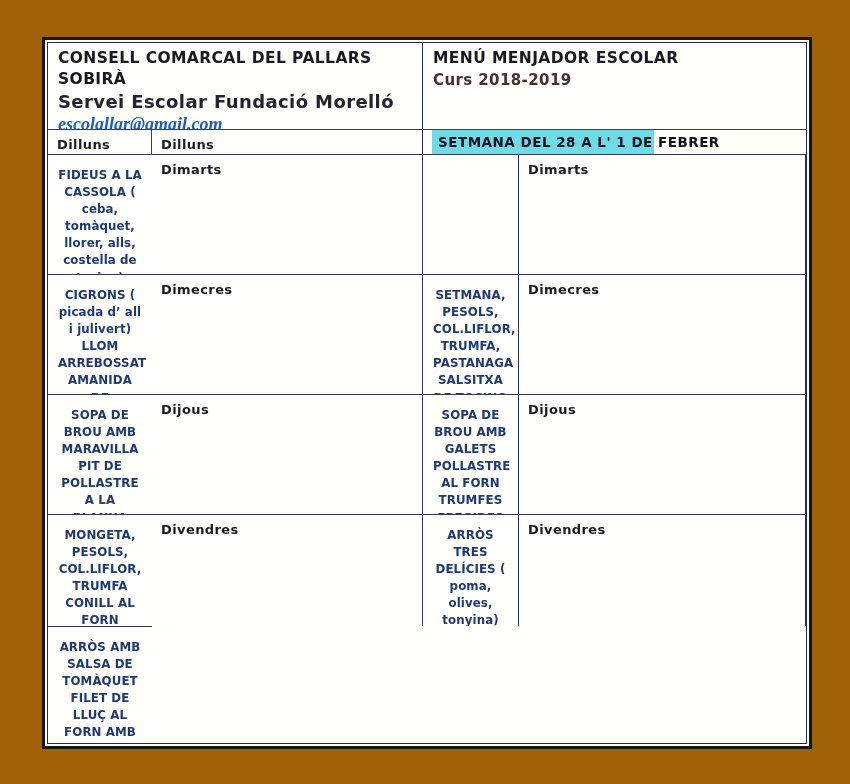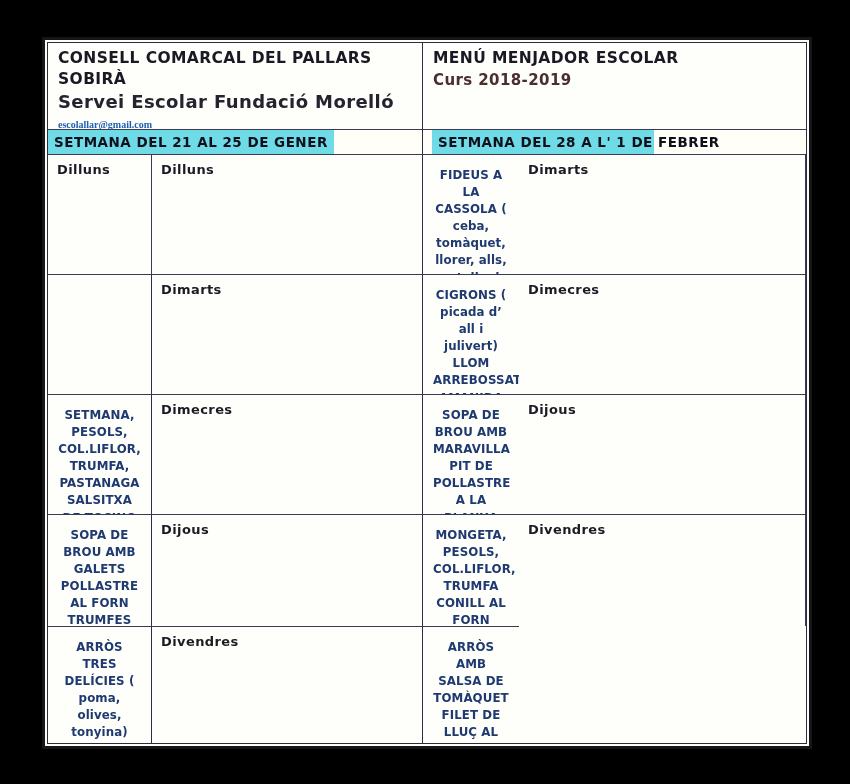--- a/index.html
+++ b/index.html
@@ -5,21 +5,21 @@
   * { margin: 0; padding: 0; box-sizing: border-box; }
   html, body {
     width: 850px; height: 784px;
     background: #f8f8f5;
     font-family: "DejaVu Sans", "Liberation Sans", sans-serif;
     overflow: hidden;
   }
   .page {
     position: relative;
     width: 850px; height: 784px;
-    background: #000000;
+    background: #a16207;
   }
   .table-outer {
     position: absolute;
     left: 42px; top: 37px;
     width: 770px; height: 712px;
     border: 3px solid #161616;
     background: #fdfdfa;
     padding: 2px;
   }
   .table-inner {
@@ -49,23 +49,23 @@
     font-size: 15.5px; font-weight: bold; color: #191923;
     letter-spacing: 0.4px; line-height: 1.35;
   }
   .org-subtitle {
     font-size: 18px; font-weight: bold; color: #24242e;
     letter-spacing: 0.4px; line-height: 1.3;
   }
   .org-email {
     display: inline-block;
     font-family: "Liberation Serif", "DejaVu Serif", serif;
-    font-size: 10px; font-weight: bold;
+    font-size: 18px; font-weight: bold;
     color: #1d5fb4; text-decoration: underline;
-    line-height: 1.25; cursor: pointer;
+    line-height: 1.25; cursor: pointer; font-style: italic;
   }
   .org-phone {
     font-family: "Liberation Serif", "DejaVu Serif", serif;
     font-size: 14px; font-weight: bold; color: #141414;
     line-height: 1.2;
   }
   .course {
     font-size: 15px; font-weight: bold; color: #4b2e2e;
     letter-spacing: 0.4px; margin-top: 2px;
   }
@@ -125,23 +125,20 @@
           <div class="org-subtitle">Servei Escolar Fundació Morelló</div>
           <div><span class="org-email">escolallar@gmail.com</span></div>
           <div class="org-phone">973-626032</div>
         </div>
 
         <div class="cell header-right">
           <div class="menu-title">MENÚ MENJADOR ESCOLAR</div>
           <div class="course">Curs 2018-2019</div>
         </div>
 
-        <div class="cell week-left">
-          <span class="week-hl">SETMANA DEL 21 AL 25 DE GENER</span>
-        </div>
         <div class="cell week-right">
           <span class="week-hl">SETMANA DEL 28 A L' 1 DE FEBRER</span>
         </div>
 
         <div class="cell day-cell">Dilluns</div>
         <div class="cell day-cell mid">Dilluns</div>
         <div class="cell menu-cell">FIDEUS A LA CASSOLA ( ceba, tomàquet, llorer, alls, costella de tocino)
 TRUITA A LA COMARCAL AMB FORMATGE
 AMANIDA D’ ENCIAM I REMOLATXA
 IOGURT</div>

